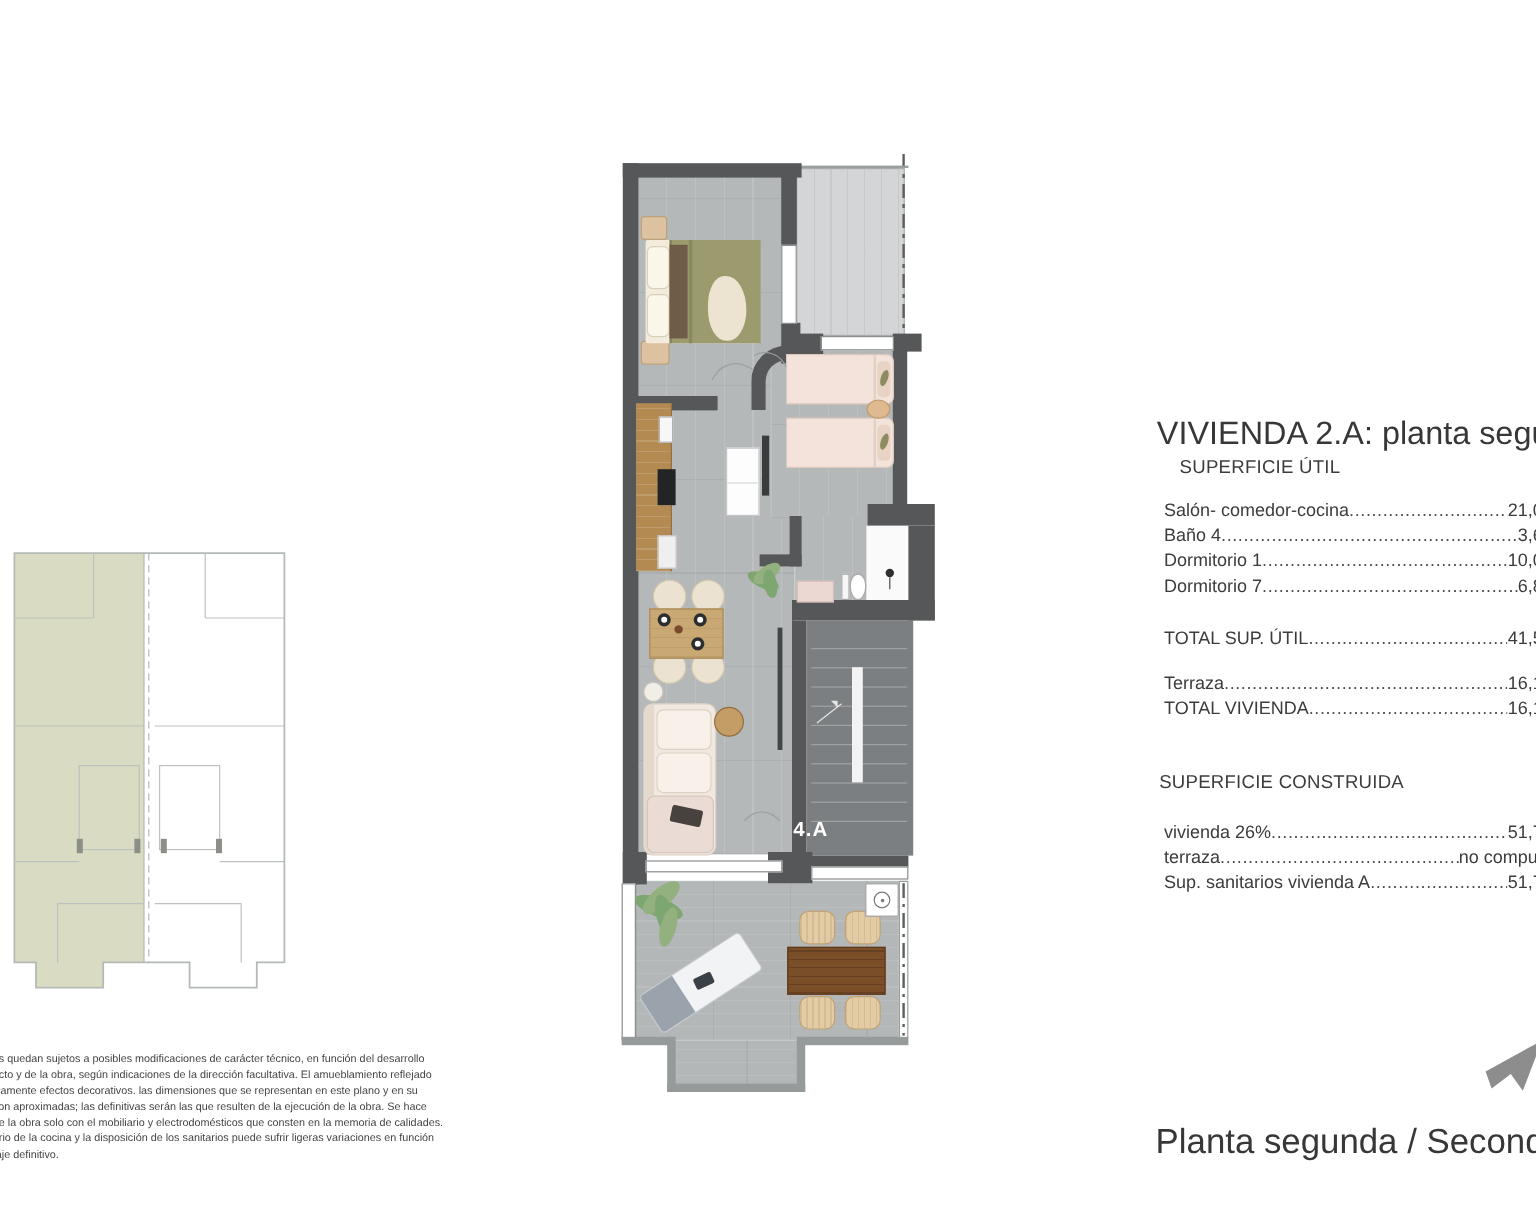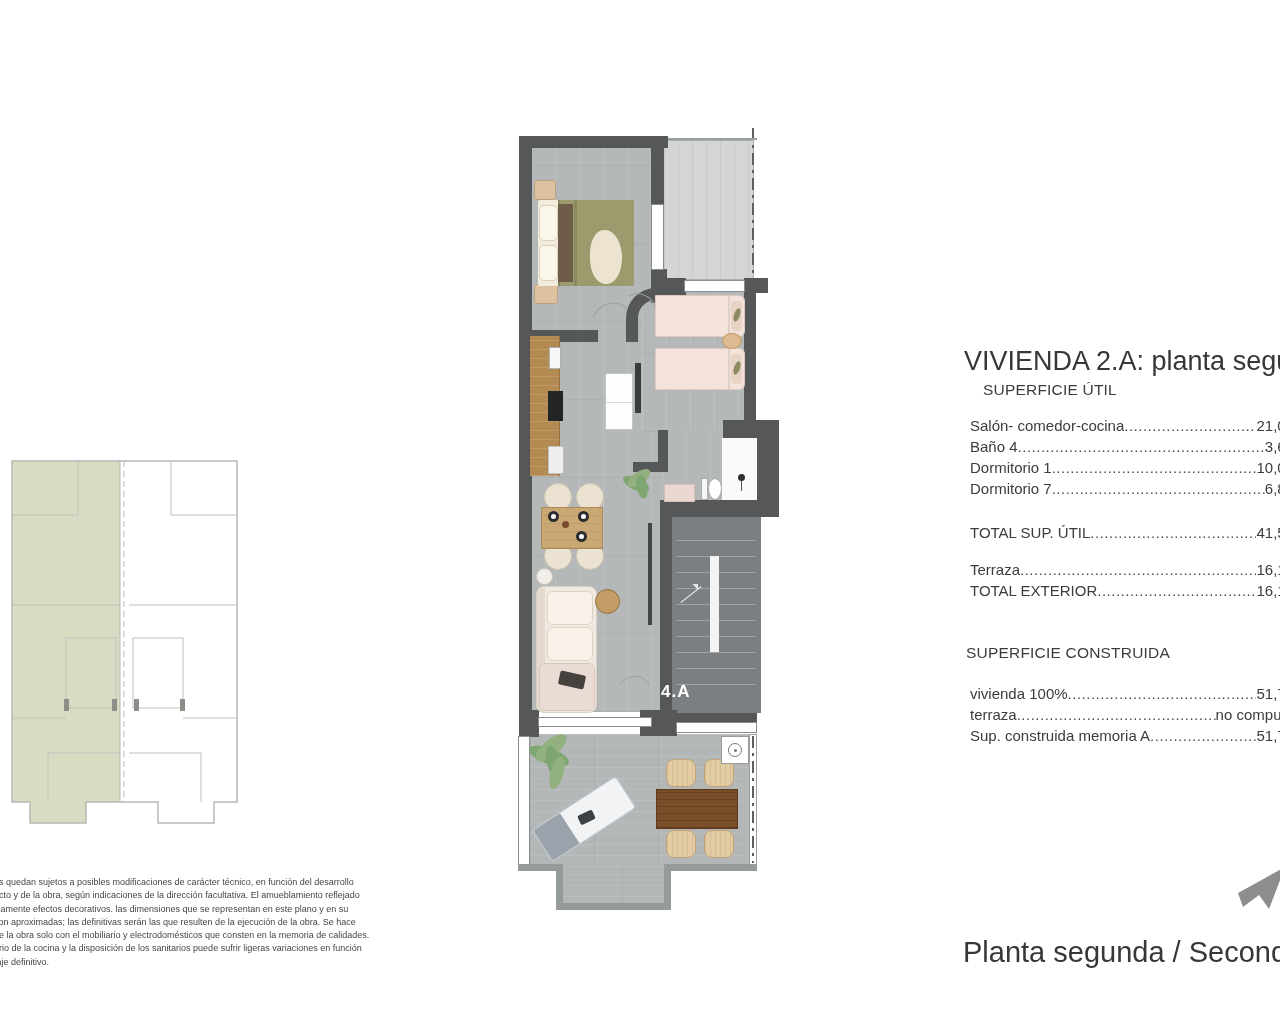--- a/index.html
+++ b/index.html
@@ -263,41 +263,41 @@
   </div>
 </div>
 
 <div class="rows" style="top:561px;">
   <div class="arow">
     <span class="albl">Terraza</span>
       <span class="dots"></span>
       <span class="aval">16,17</span>
   </div>
   <div class="arow">
-    <span class="albl">TOTAL EXTERIOR</span>
+    <span class="albl">TOTAL VIVIENDA</span>
       <span class="dots"></span>
       <span class="aval">16,17</span>
   </div>
 </div>
 
 <div class="sec-head" style="left:966px;top:644px;">SUPERFICIE CONSTRUIDA</div>
 
 <div class="rows" style="top:685px;">
   <div class="arow">
-    <span class="albl">vivienda 100%</span>
+    <span class="albl">vivienda 26%</span>
       <span class="dots"></span>
       <span class="aval">51,74</span>
   </div>
   <div class="arow">
     <span class="albl">terraza</span>
       <span class="dots"></span>
       <span class="aval">no computa</span>
   </div>
   <div class="arow">
-    <span class="albl">Sup. construida memoria A</span>
+    <span class="albl">Sup. sanitarios vivienda A</span>
       <span class="dots"></span>
       <span class="aval">51,74</span>
   </div>
 </div>
 
 <svg class="abs" style="left:1237px;top:866px;" width="50" height="44" viewBox="0 0 50 44">
   <polygon points="1,27 48,1 32,43 22,29 6,41" fill="#8d8d8d"></polygon>
 </svg>
 
 <div class="caption">Planta segunda / Second floor</div>

